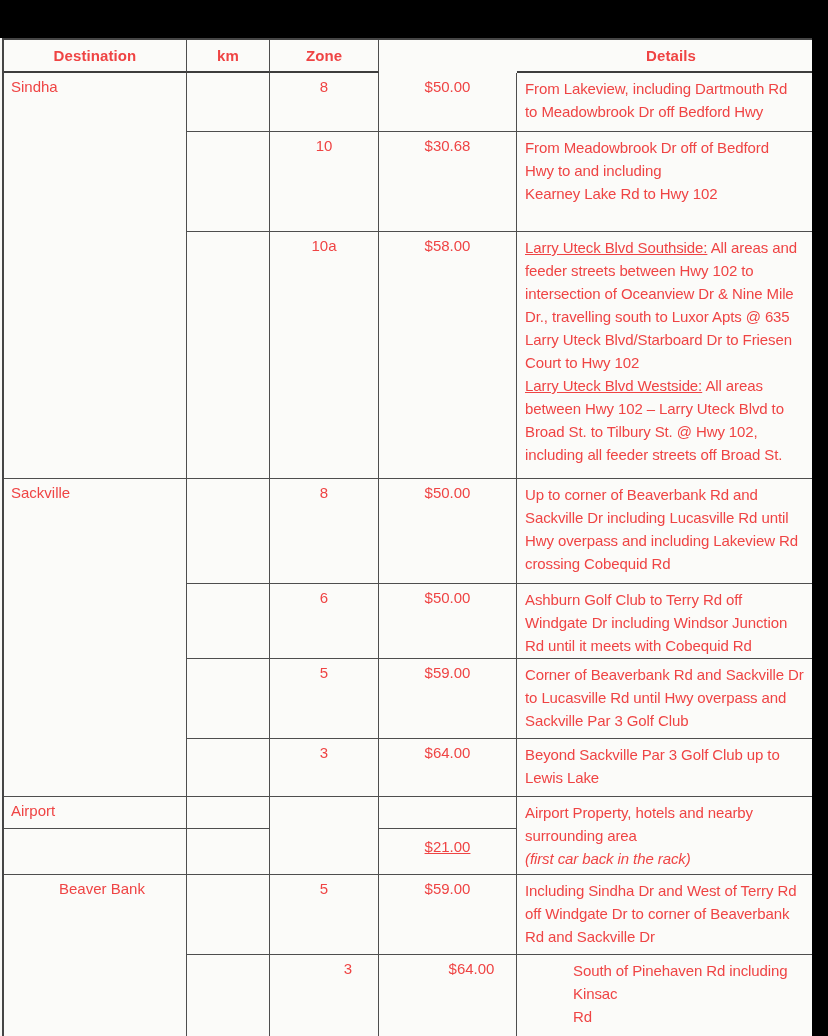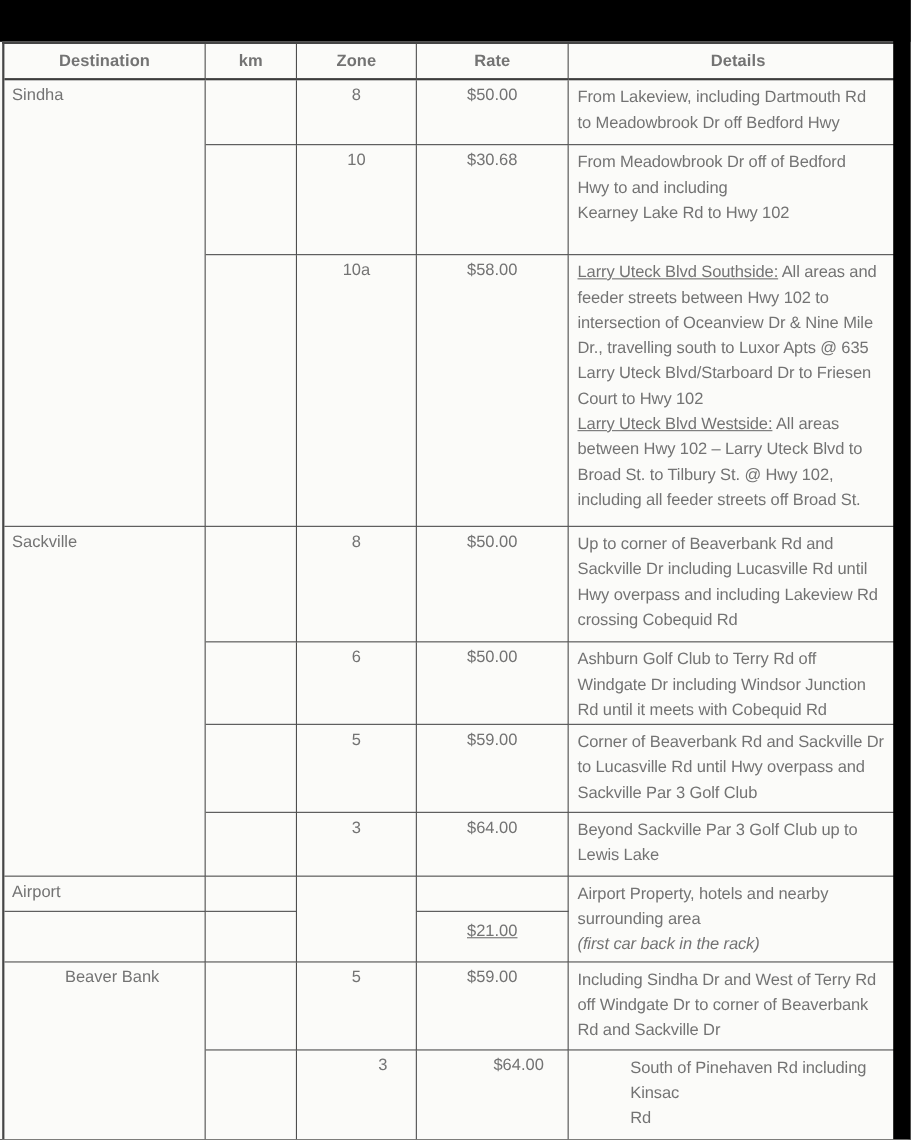--- a/index.html
+++ b/index.html
@@ -2,21 +2,21 @@
 <html><head>
 <meta charset="utf-8">
 <style>
   html,body{margin:0;padding:0;background:#000;}
   .page{
     position:relative;
     width:828px;height:1036px;
     background:#f8f8f6;
     overflow:hidden;
     font-family:"Liberation Sans","DejaVu Sans",sans-serif;
-    color:#737373;
+    color:#ef4444;
   }
   .topbar{
     position:absolute;left:0;top:0;width:828px;height:38px;
     background:#000;
   }
   .rightstrip{
     position:absolute;right:0;top:0;width:16px;height:1036px;
     background:#000;z-index:5;
   }
   .grid{
@@ -63,21 +63,20 @@
 
 <div class="page">
 
   <div class="topbar"></div>
 
   <div class="grid">
 
     <div class="cell hdr c1" style="grid-row:1">Destination</div>
     <div class="cell hdr c2" style="grid-row:1">km</div>
     <div class="cell hdr c3" style="grid-row:1">Zone</div>
-    <div class="cell hdr c4" style="grid-row:1">Rate</div>
     <div class="cell hdr c5" style="grid-row:1">Details</div>
 
     <div class="cell dest c1" style="grid-row:2 / span 3">Sindha</div>
 
     <div class="cell c2" style="grid-row:2"></div>
     <div class="cell num c3" style="grid-row:2">8</div>
     <div class="cell num c4" style="grid-row:2">$50.00</div>
     <div class="cell details c5" style="grid-row:2">From Lakeview, including Dartmouth Rd
 to Meadowbrook Dr off Bedford Hwy</div>
 

